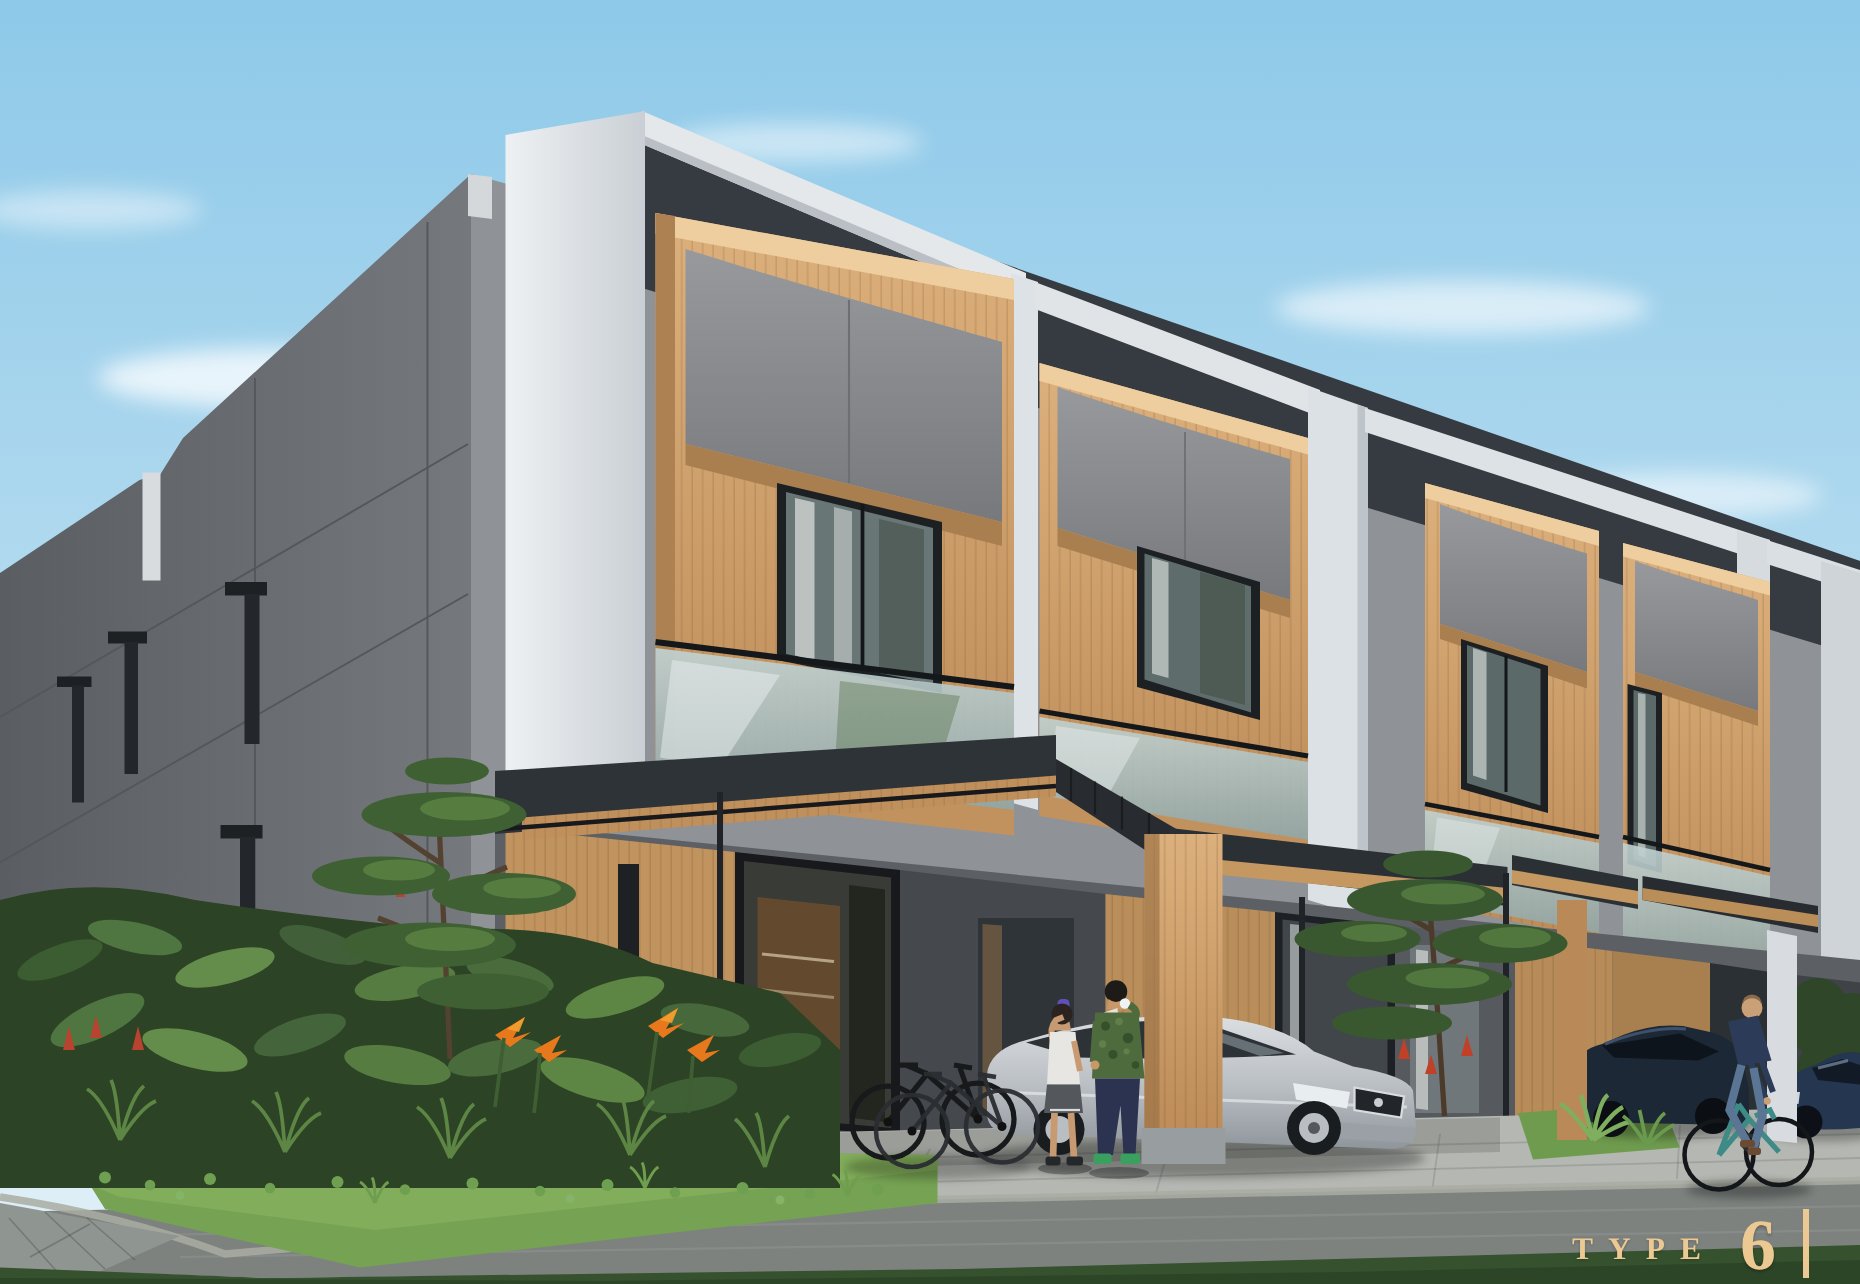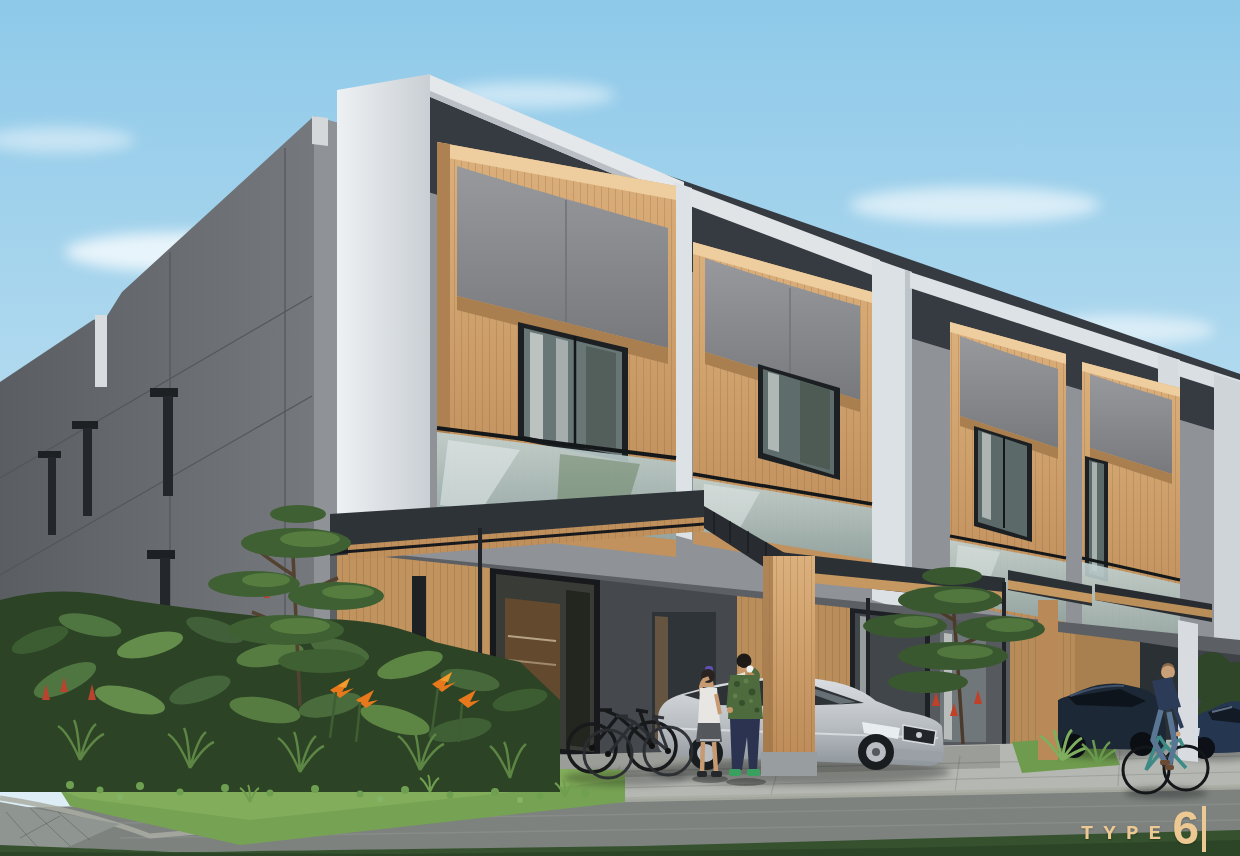--- a/index.html
+++ b/index.html
@@ -1,19 +1,19 @@
 <!DOCTYPE html>
 <html style="--accent: #ecc992; --sky-top: #8ec9e9; --sky-bottom: #ddeef6; --wood: #cfa571; --wood-lit: #eecd9e; --panel-grey: #8d9094; --wall-side: #63666a; --wall-front: #8f9296; --charcoal: #363b42; --white-structure: #e6e9ec; --foliage-dark: #2c4325; --foliage: #4f7540; --lawn: #76a253; --road: #7d827f; --flower-orange: #e8781c; --flower-red: #b8432f; --bike-teal: #3d8a86; --car-silver: #c6cbd0; --car-navy: #1c2836; --car-blue: #243650;"><head>
 <meta charset="utf-8">
 <style>
   html,body{margin:0;padding:0;background:#222;}
   .stage{position:relative;width:1240px;height:856px;overflow:hidden;font-family:"Liberation Sans",sans-serif;}
   .stage svg{position:absolute;inset:0;display:block;}
-  .type-label{position:absolute;right:34px;bottom:4px;display:flex;align-items:flex-end;
-    color:var(--accent,#ecc992);font-family:Liberation Mono, monospace;font-weight:bold;
+  .type-label{position:absolute;right:34px;bottom:4px;display:flex;align-items:flex-end;gap:16px;
+    color:var(--accent,#ecc992);font-family:Liberation Serif, serif;font-weight:bold;
     text-shadow:0 1px 2px rgba(0,0,0,.25);}
   .type-label .prefix{font-size:21px;letter-spacing:10px;padding-bottom:7px;}
   .type-label .number{font-size:48px;line-height:.88;letter-spacing:0;}
   .type-label .divider-bar{width:4px;height:46px;background:var(--accent,#ecc992);margin-left:2px;}
 </style>
 </head>
 <body>
 
 <div class="stage">
 <svg viewBox="0 0 1240 856" width="1240" height="856">

